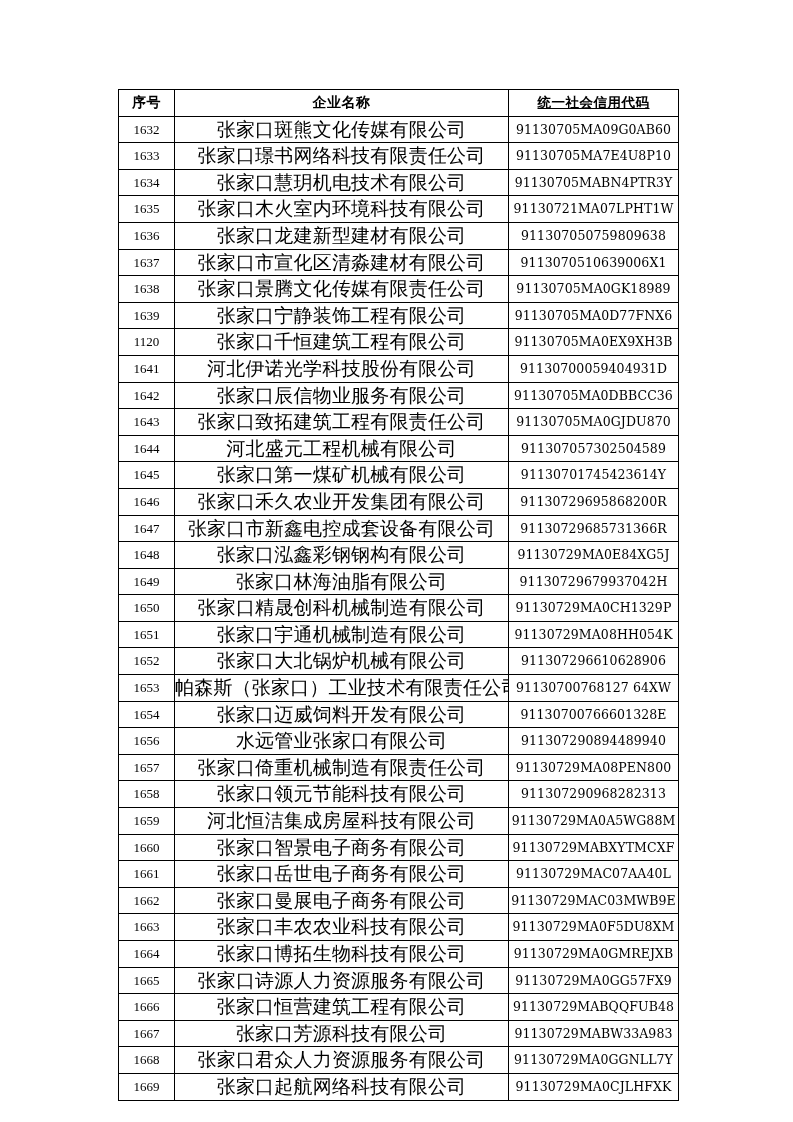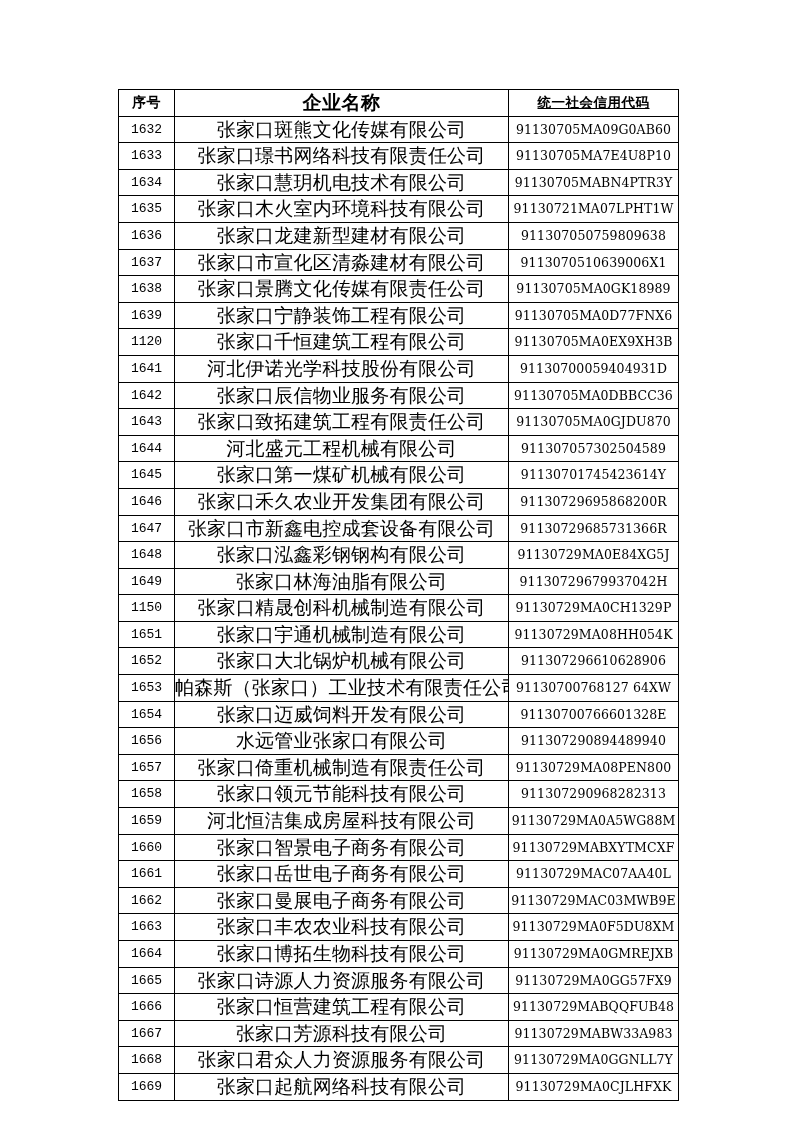--- a/index.html
+++ b/index.html
@@ -45,26 +45,26 @@
     vertical-align: middle;
     white-space: nowrap;
     overflow: hidden;
   }
   table.registry thead th {
     font-weight: bold;
     font-size: 14px;
     letter-spacing: 0.5px;
   }
   table.registry thead th.h-seq  { font-size: 14px; }
-  table.registry thead th.h-name { font-size: 19px; }
+  table.registry thead th.h-name { font-size: 14px; }
   table.registry thead th.h-code { font-size: 13.5px; text-decoration: underline; }
 
   td.seq {
     font-size: 13px;
-    font-family: Liberation Mono, monospace;
+    font-family: Liberation Serif, serif;
   }
   td.name {
     font-size: 19px;
     font-family: Liberation Sans, sans-serif;
     letter-spacing: 0.2px;
   }
   td.code {
     font-size: 12.5px;
     font-family: "DejaVu Serif", "Liberation Serif", serif;
     letter-spacing: 0.1px;
@@ -173,21 +173,21 @@
             <td class="seq">1648</td>
             <td class="name">张家口泓鑫彩钢钢构有限公司</td>
             <td class="code">91130729MA0E84XG5J</td>
           </tr>
           <tr>
             <td class="seq">1649</td>
             <td class="name">张家口林海油脂有限公司</td>
             <td class="code">91130729679937042H</td>
           </tr>
           <tr>
-            <td class="seq">1150</td>
+            <td class="seq">1650</td>
             <td class="name">张家口精晟创科机械制造有限公司</td>
             <td class="code">91130729MA0CH1329P</td>
           </tr>
           <tr>
             <td class="seq">1651</td>
             <td class="name">张家口宇通机械制造有限公司</td>
             <td class="code">91130729MA08HH054K</td>
           </tr>
           <tr>
             <td class="seq">1652</td>

